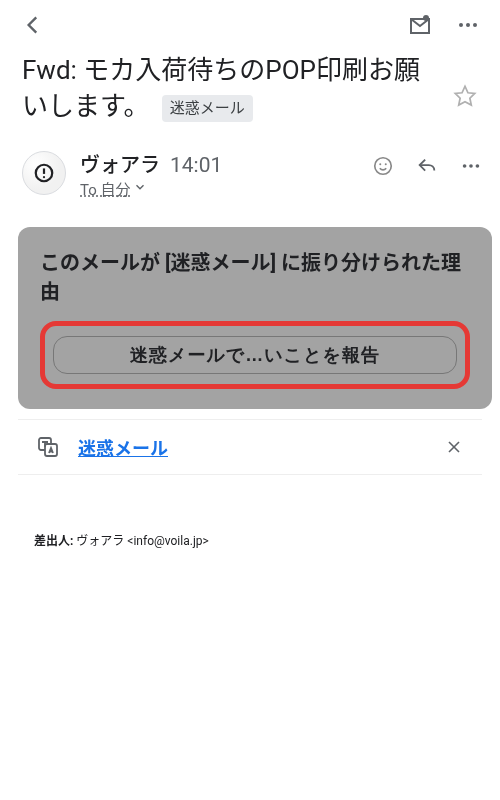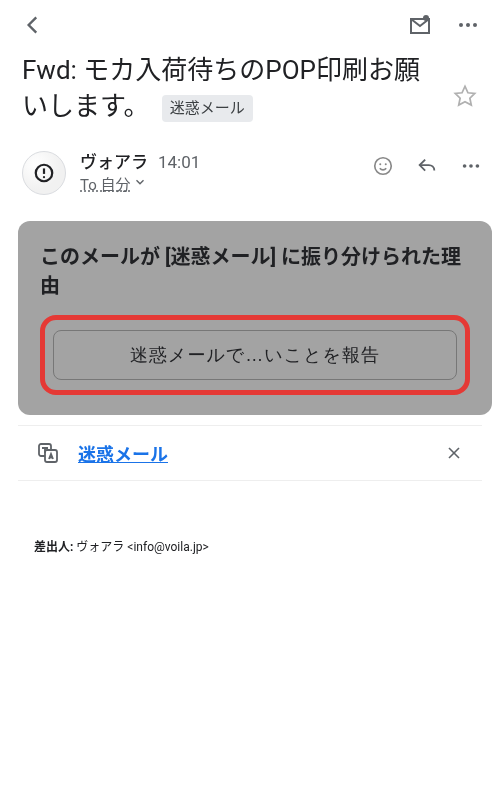--- a/index.html
+++ b/index.html
@@ -51,22 +51,22 @@
   }
   .avatar {
     width: 44px; height: 44px;
     border-radius: 50%;
     background: radial-gradient(circle at 30% 30%, #fff 0%, #f1f1f1 60%);
     border: 1px solid #dadce0;
     display:flex; align-items:center; justify-content:center;
     flex-shrink: 0;
   }
   .sender-info { flex: 1; line-height: 1.35; }
-  .sender-name { font-size: 17px; font-weight: 500; color: #202124; display:inline; }
-  .sender-time { font-size: 17px; color: #5f6368; margin-left: 6px; }
+  .sender-name { font-size: 20px; font-weight: 500; color: #202124; display:inline; }
+  .sender-time { font-size: 21px; color: #5f6368; margin-left: 6px; }
   .to-line { font-size: 15px; color: #5f6368; text-decoration: underline dotted; display:inline-flex; align-items:flex-start; gap:2px;}
   .sender-actions { display:flex; align-items:center; gap: 22px; color:#5f6368; margin-top:4px;}
   .spam-card {
     margin: 18px 8px 10px 18px;
     background: #a3a3a3;
     border-radius: 12px;
     padding: 22px 22px 20px 22px;
   }
   .spam-title { font-size: 20px; font-weight: 700; line-height:1.45; color:#202124; }
   .spam-desc { font-size: 16px; font-weight: 500; line-height:1.5; margin-top: 14px; color:#202124;}
@@ -74,25 +74,25 @@
     border: 5px solid #e53935;
     border-radius: 16px;
     padding: 10px 8px;
     margin-top: 14px;
   }
   .not-spam-btn {
     width: 100%;
     border: 1px solid #777;
     background: transparent;
     font-size: 18px;
-    font-weight: 400;
-    padding: 12px 8px;
+    font-weight: 700;
+    padding: 6px 8px;
     color: #202124;
     letter-spacing: 1px;
-    border-radius: 8px;
+    border-radius: 14px;
     cursor: pointer;
   }
   .translate-row {
     display:flex; align-items:center; justify-content:space-between;
     margin: 6px 18px 0 18px;
     padding: 14px 18px;
     background:#fff;
     border-top: 1px solid #eee;
     border-bottom: 1px solid #eee;
   }

